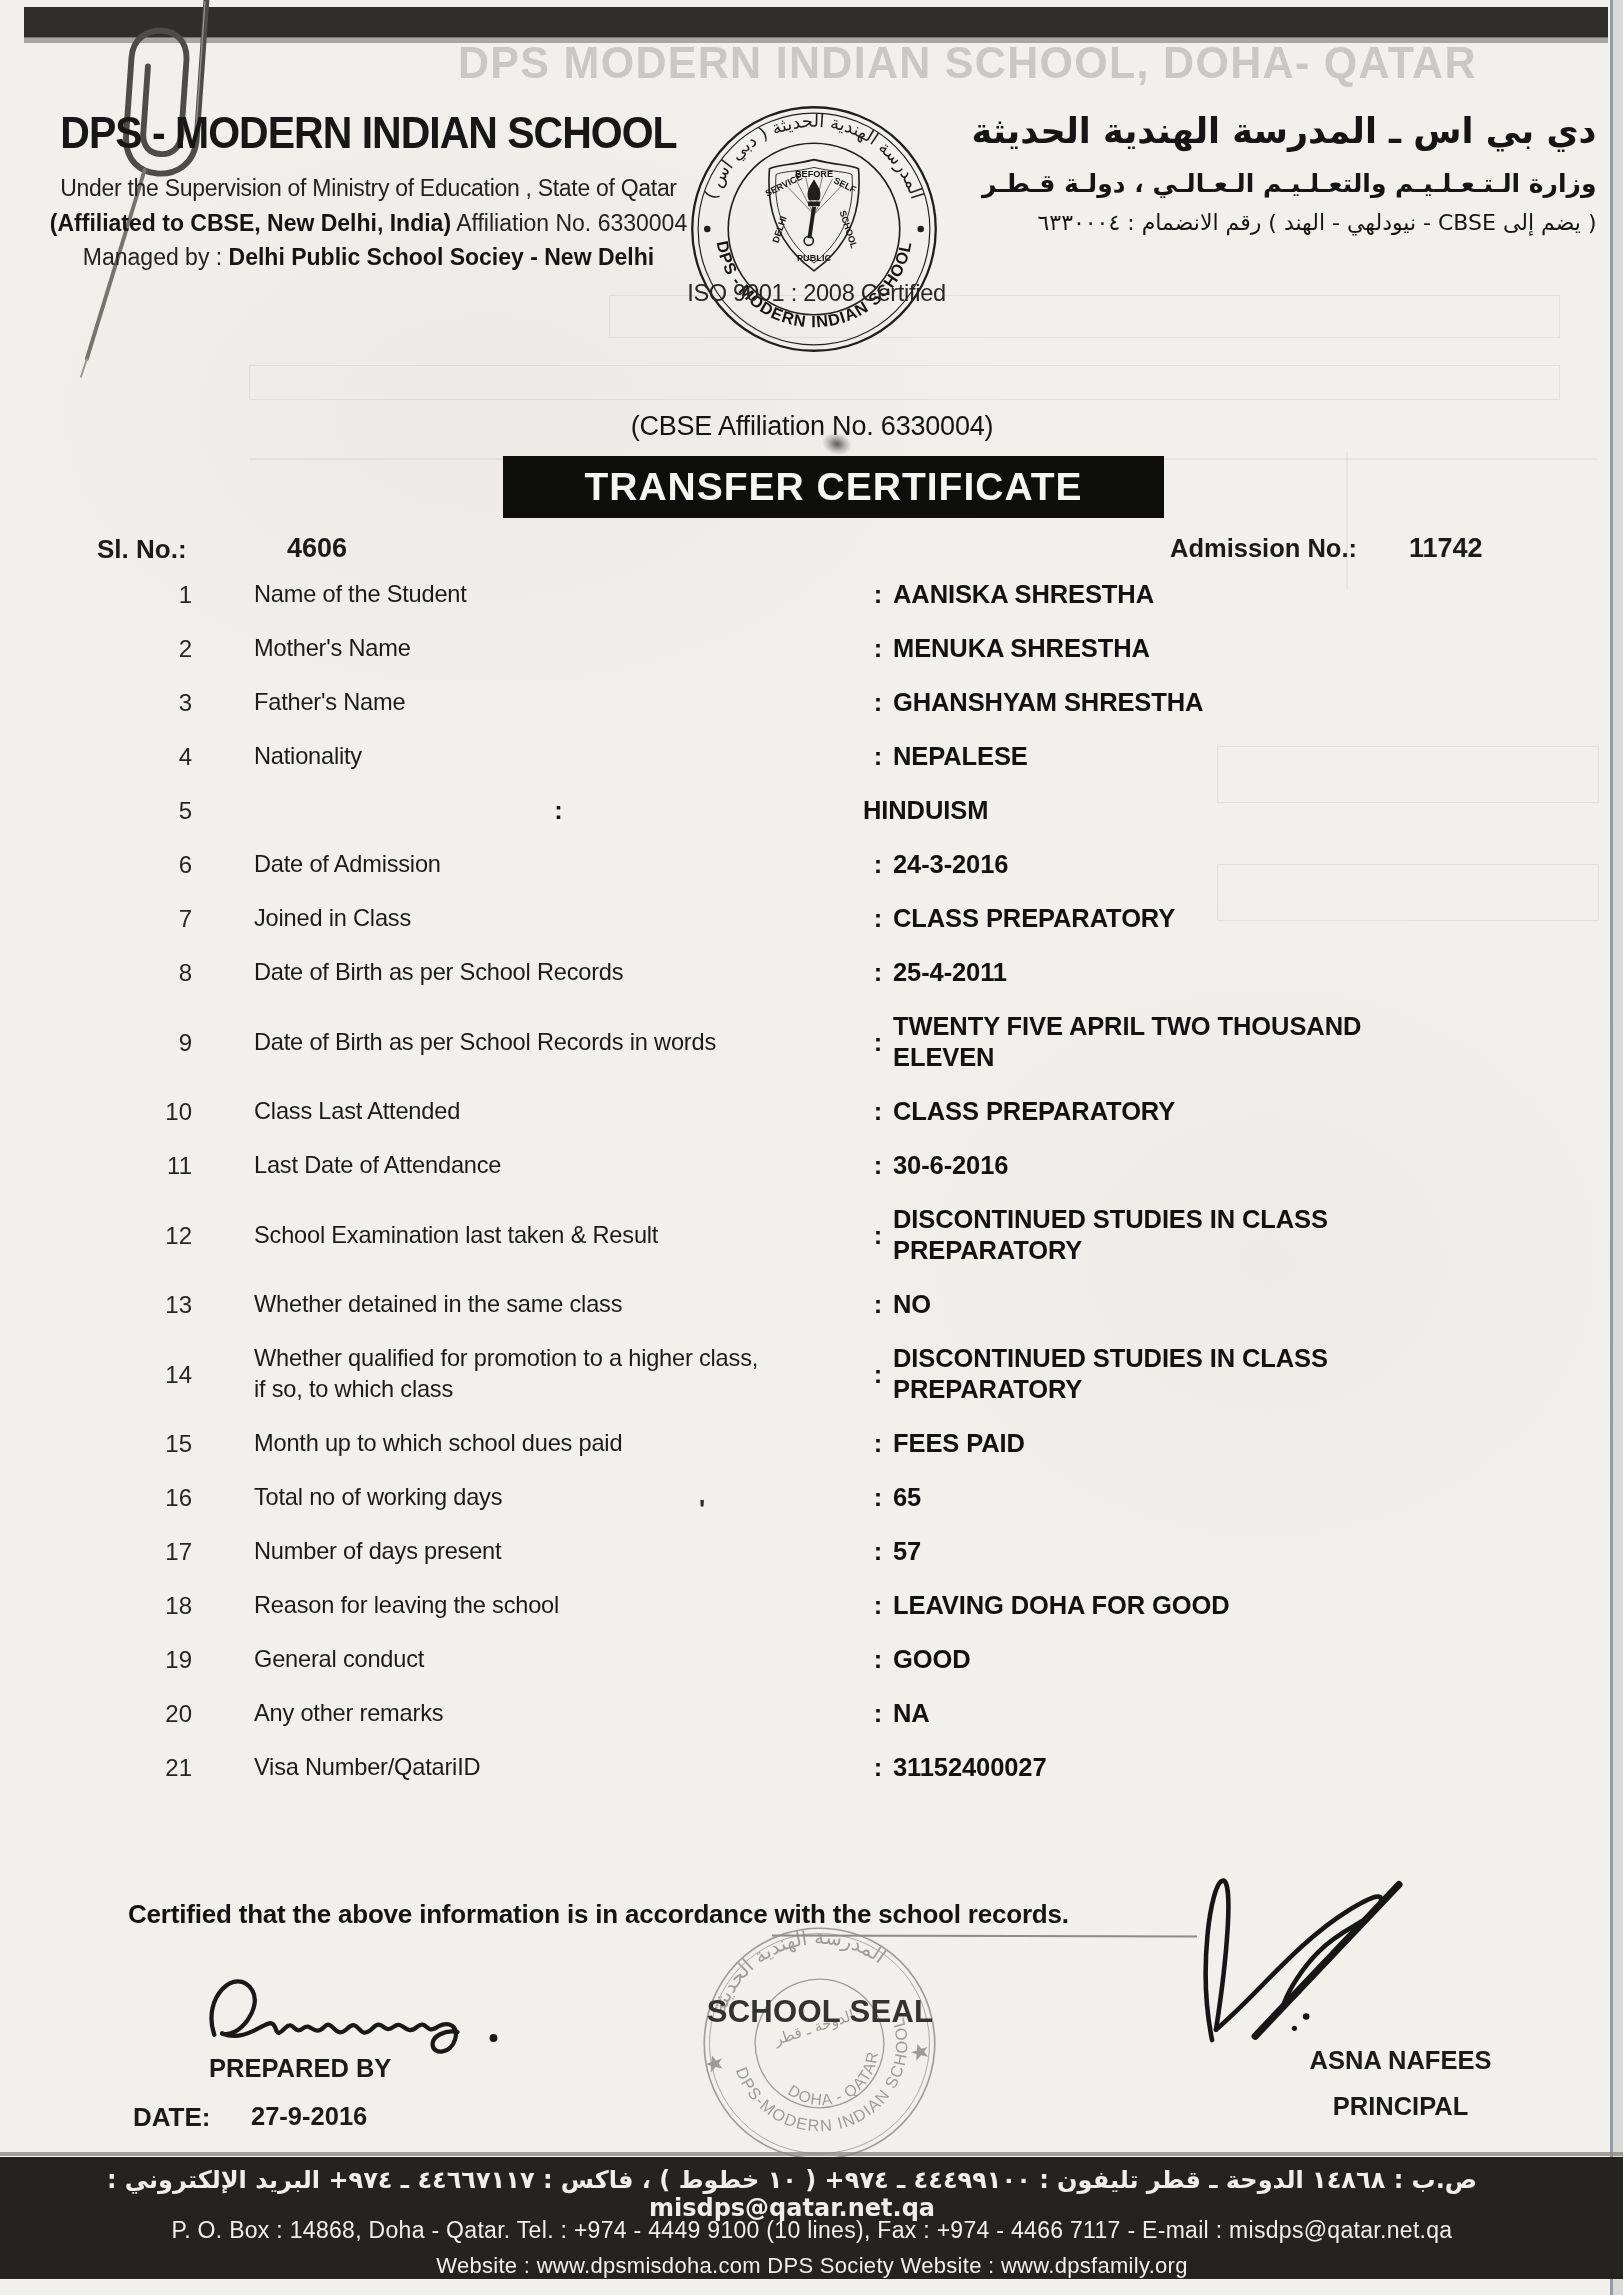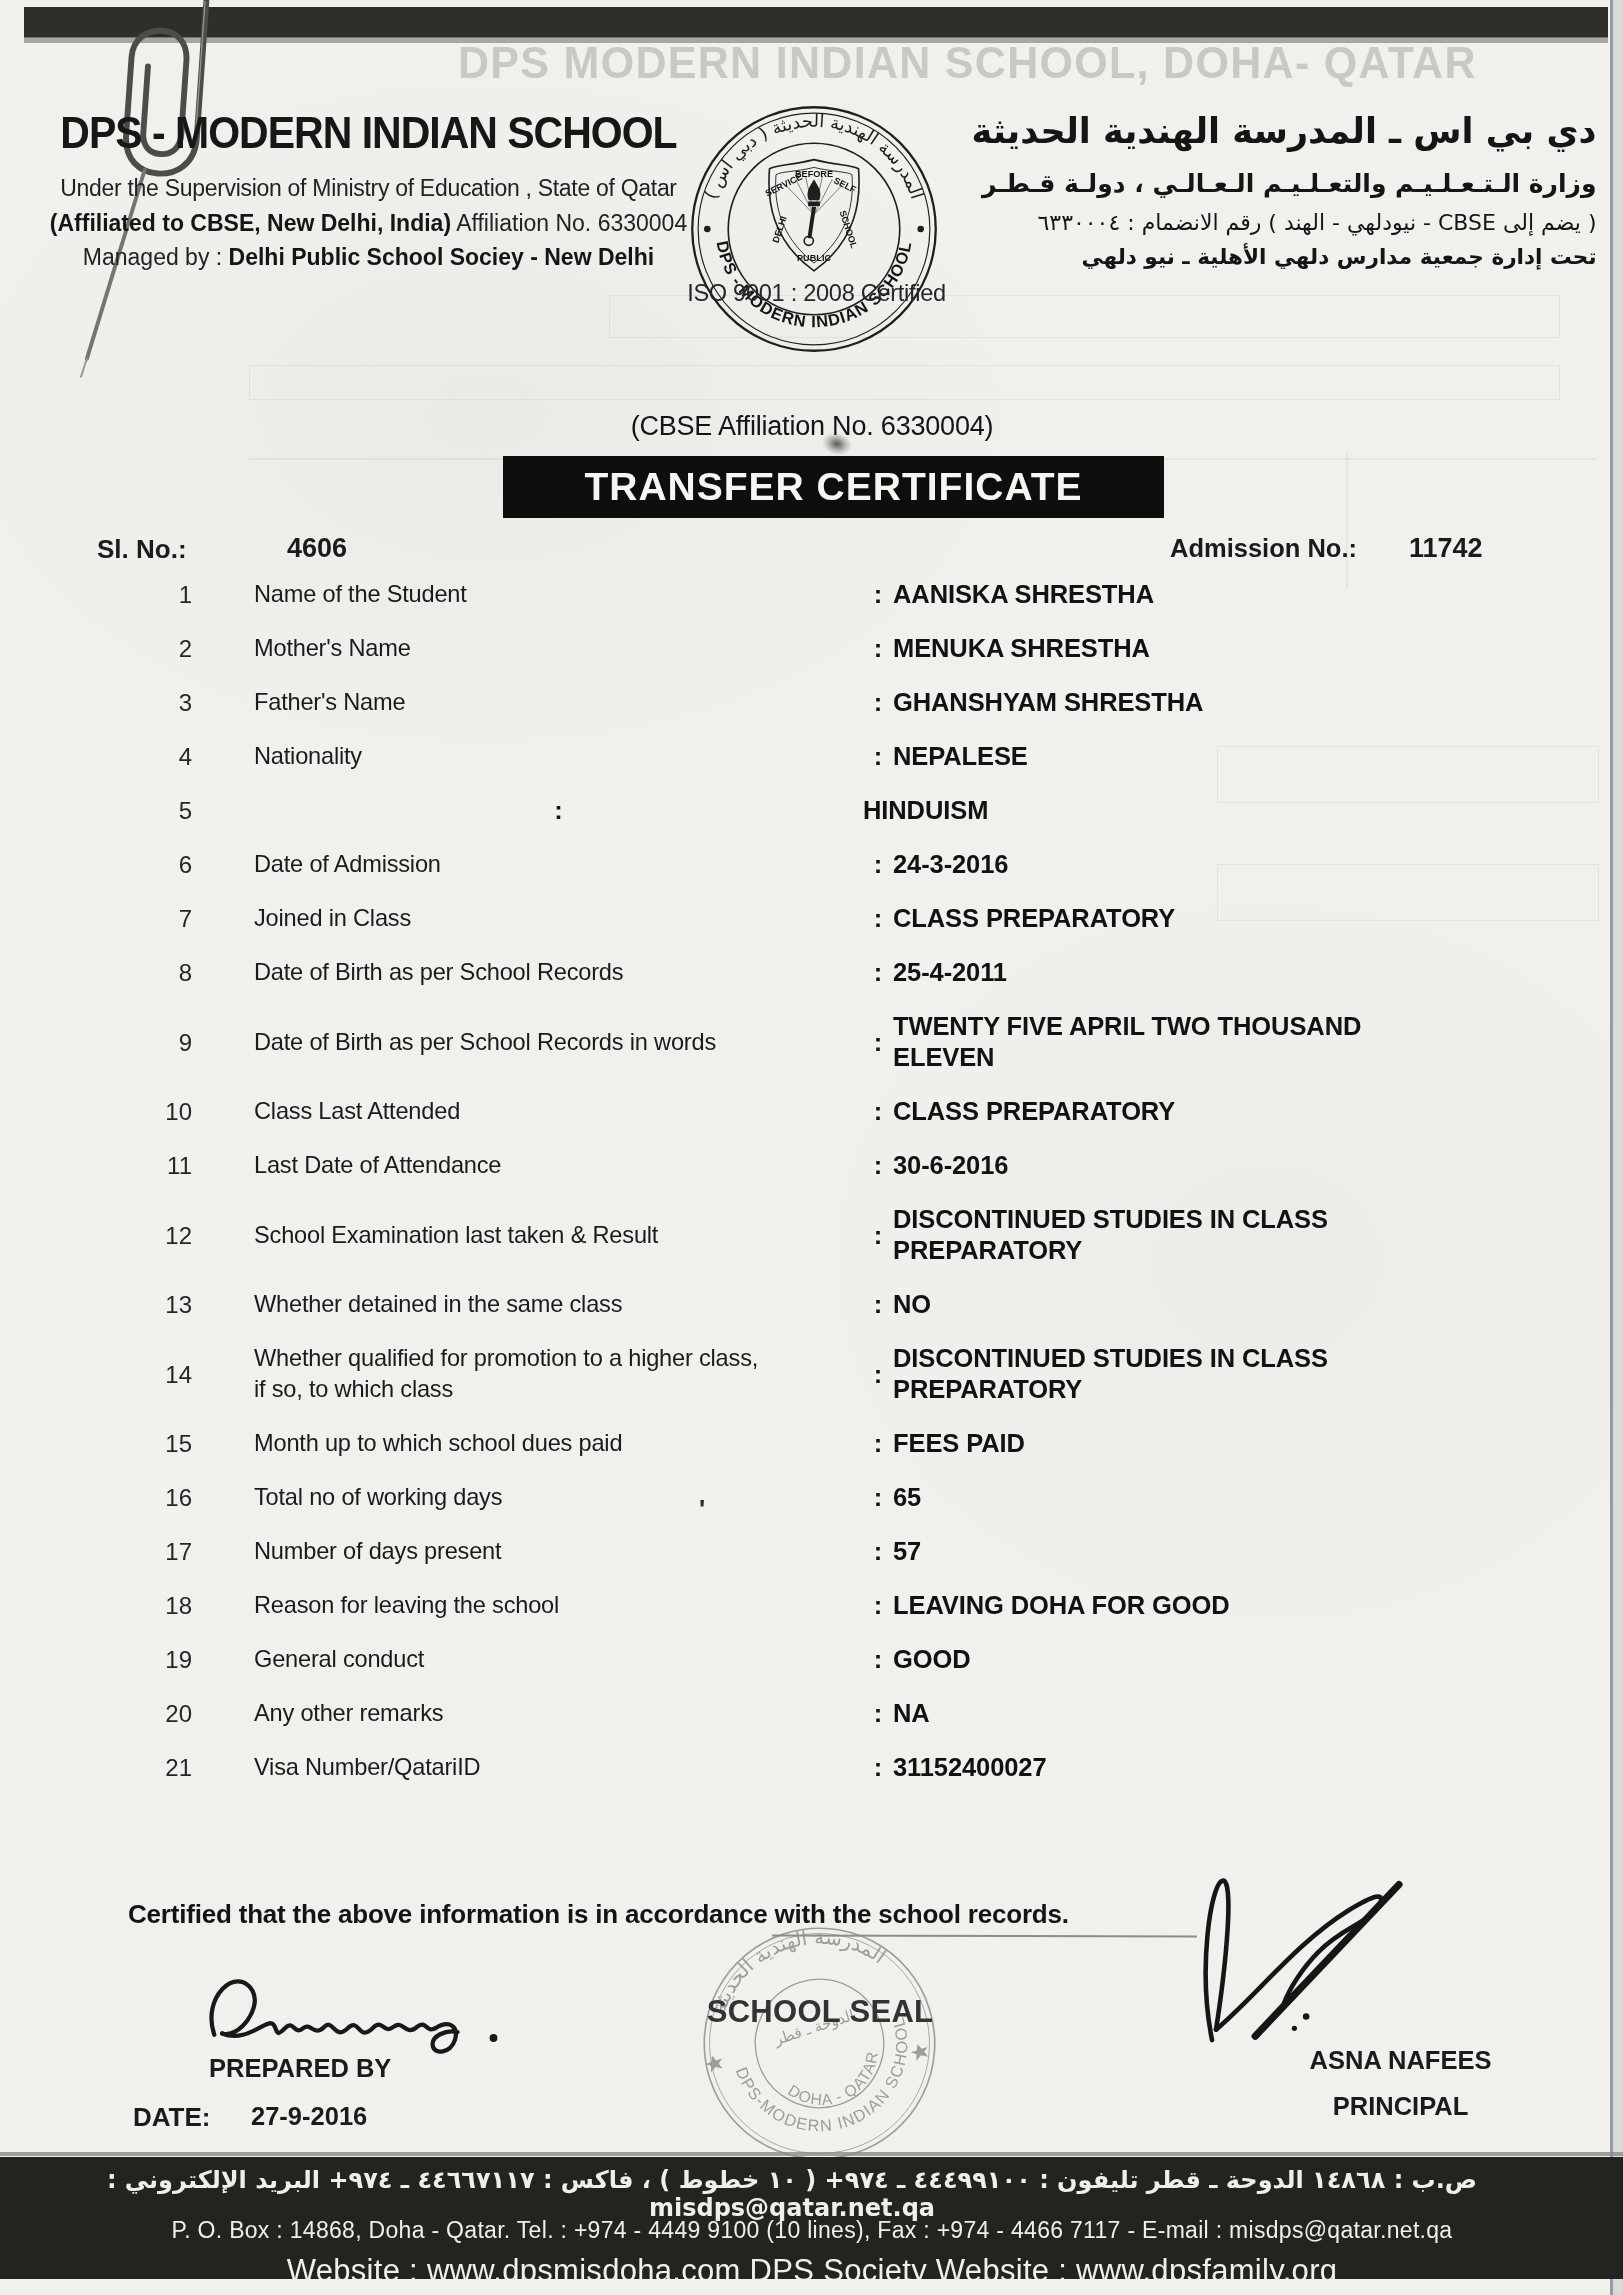--- a/index.html
+++ b/index.html
@@ -71,21 +71,21 @@
   .seal-svg{position:absolute;left:682px;top:1906px;}
   .seal-label{position:absolute;left:689px;top:1994px;width:262px;text-align:center;font-size:31px;font-weight:bold;color:#333;letter-spacing:0.3px;}
   .principal-name{position:absolute;left:1260px;top:2046px;width:281px;text-align:center;font-size:25.5px;font-weight:bold;}
   .principal-title{position:absolute;left:1260px;top:2092px;width:281px;text-align:center;font-size:25.5px;font-weight:bold;}
   
   .footer-topline{position:absolute;left:0;top:2152px;width:1624px;height:3.9px;background:#8b8b86;opacity:.8;}
   .footer{position:absolute;left:0;top:2157px;width:1624px;height:122px;background:#24231f;overflow:hidden;}
   .f-ar{position:absolute;left:0;top:9.2px;width:1584px;text-align:center;direction:rtl;
     font-family:"DejaVu Sans",sans-serif;font-size:24px;font-weight:bold;color:#efeeea;}
   .f-en{position:absolute;left:0;top:60px;width:1624px;text-align:center;font-size:23px;color:#f0efec;letter-spacing:0.3px;}
-  .f-web{position:absolute;left:0;top:96px;width:1624px;text-align:center;font-size:31px;color:#f0efec;letter-spacing:0.3px;}
+  .f-web{position:absolute;left:0;top:96px;width:1624px;text-align:center;font-size:22px;color:#f0efec;letter-spacing:0.3px;}
 </style>
 </head>
 <body>
 
 <div class="page">
 
   <div class="top-strip"></div>
   <div class="top-strip-shadow"></div>
   <div class="edge-right-pale"></div>
   <div class="edge-right-line"></div>
@@ -153,21 +153,20 @@
       <text x="242" y="196" transform="rotate(72 242 196)">SCHOOL</text>
     </g>
   </svg>
 
   <div class="iso-line">ISO 9001 : 2008 Certified</div>
 
   <div class="arabic-block" dir="rtl">
     <div class="ar1">دي بي اس ـ المدرسة الهندية الحديثة</div>
     <div class="ar2">وزارة الـتـعـلـيـم والتعـلـيـم الـعـالـي ، دولـة قـطـر</div>
     <div class="ar3">( يضم إلى CBSE - نيودلهي - الهند ) رقم الانضمام : ٦٣٣٠٠٠٤</div>
-    <div class="ar4">تحت إدارة جمعية مدارس دلهي الأهلية ـ نيو دلهي</div>
   </div>
 
   <div class="cbse-line">(CBSE Affiliation No. 6330004)</div>
   <div class="title-bar">
     <span>TRANSFER CERTIFICATE</span>
   </div>
 
   <div class="sl-label">Sl. No.:</div>
   <div class="sl-value">4606</div>
   <div class="adm-label">Admission No.:</div>

